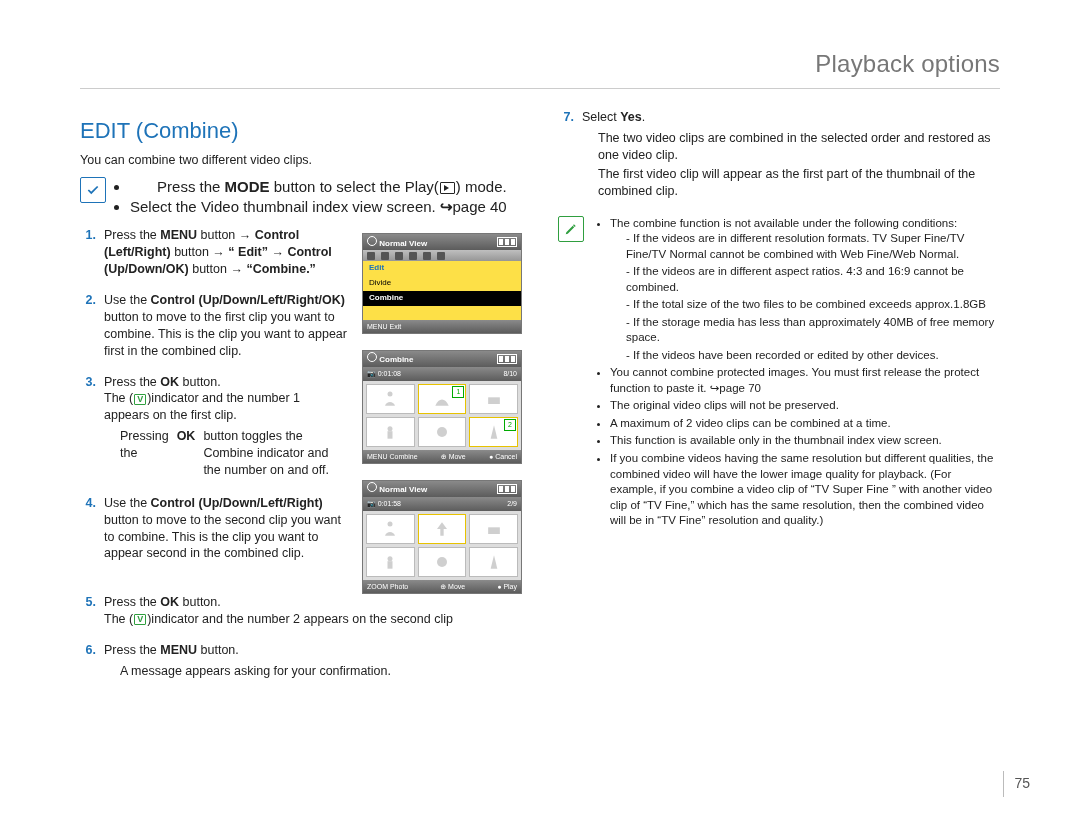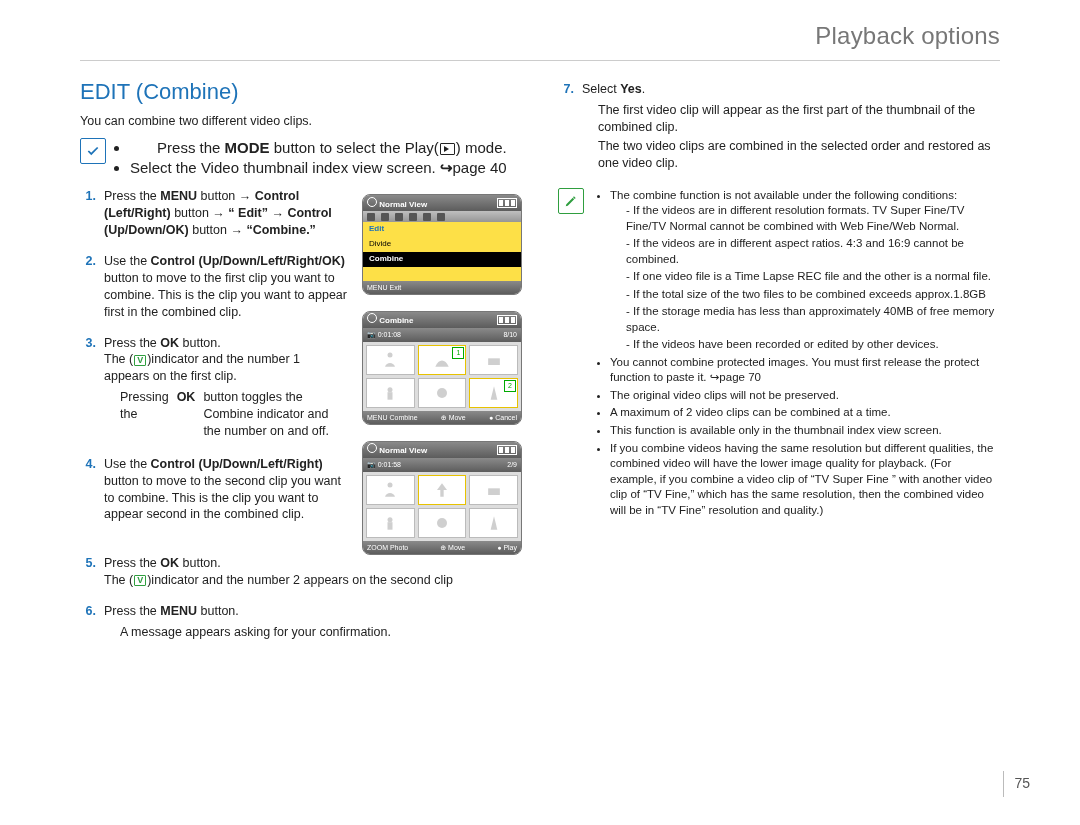--- a/index.html
+++ b/index.html
@@ -8,21 +8,21 @@
     font-family: Arial, Helvetica, sans-serif;
     color: #222;
     font-size: 12.5px;
     line-height: 1.35;
   }
   .page {
     width: 1060px;
     height: 825px;
     margin: 0 auto;
     box-sizing: border-box;
-    padding: 20px 70px 20px 70px;
+    padding: 48px 70px 20px 70px;
     position: relative;
   }
   .head-title {
     text-align: right;
     font-size: 24px;
     color: #777;
     letter-spacing: .2px;
   }
   hr.rule {
     border: none;
@@ -34,21 +34,21 @@
     gap: 36px;
   }
   .col {
     flex: 1 1 0;
     min-width: 0;
   }
   h2.section {
     color: #1e73b8;
     font-weight: 400;
     font-size: 22px;
-    margin: 0 0 6px 0;
+    margin: 11px 0 6px 0;
   }
   .intro {
     margin: 0 0 8px 0;
   }
   .note-row {
     display: flex;
     align-items: flex-start;
     gap: 10px;
     margin-bottom: 10px;
   }
@@ -116,21 +116,21 @@
   .shots {
     width: 160px;
     flex: 0 0 160px;
     display: flex;
     flex-direction: column;
     gap: 16px;
     margin-top: 6px;
   }
   .shot {
     border: 1px solid #777;
-    border-radius: 8px;
+    border-radius: 0;
     overflow: hidden;
     background: #eee;
     font-family: Arial, sans-serif;
     font-size: 8px;
     color: #fff;
   }
   .shot .titlebar {
     background: linear-gradient(#8a8a8a,#5c5c5c);
     display: flex;
     align-items: center;
@@ -386,40 +386,39 @@
       </ol>
     </div>
 
     <div class="col">
       <ol class="num-list" style="margin-top:4px;">
         <li>
             <span class="num">7.</span>
           <div>
               <div id="s6">Select <b>Yes</b>.</div>
             <ul class="sub-bullets">
+              <li id="s6s0">The two video clips are combined in the selected order and restored as one video clip.</li>
               <li id="s6s1">The first video clip will appear as the first part of the thumbnail of the combined clip.</li>
-              <li id="s6s0">The two video clips are combined in the selected order and restored as one video clip.</li>
             </ul>
           </div>
         </li>
       </ol>
 
       <div class="note-row right-notes" style="">
         <div class="note-icon green">
           <svg viewBox="0 0 24 24" fill="currentColor">
               <path d="M3 21l3.5-1 11-11-2.5-2.5-11 11L3 21zM17 4l3 3-1.5 1.5-3-3L17 4z"></path>
             </svg>
         </div>
         <div>
           <ul>
             <li><span>The combine function is not available under the following conditions:</span>
               <ul class="dash-list" id="dash-list">
                   <li>If the videos are in different resolution formats. TV Super Fine/TV Fine/TV Normal cannot be combined with Web Fine/Web Normal.</li>
                   <li>If the videos are in different aspect ratios. 4:3 and 16:9 cannot be combined.</li>
-                  <li>If one video file is a Time Lapse REC file and the other is a normal file.</li>
                   <li>If the total size of the two files to be combined exceeds approx.1.8GB</li>
                   <li>If the storage media has less than approximately 40MB of free memory space.</li>
                   <li>If the videos have been recorded or edited by other devices.</li>
                 </ul>
             </li>
           </ul>
           <ul id="bullet-list">
               <li>You cannot combine protected images. You must first release the protect function to paste it. ↪page 70</li>
               <li>The original video clips will not be preserved.</li>
               <li>A maximum of 2 video clips can be combined at a time.</li>

